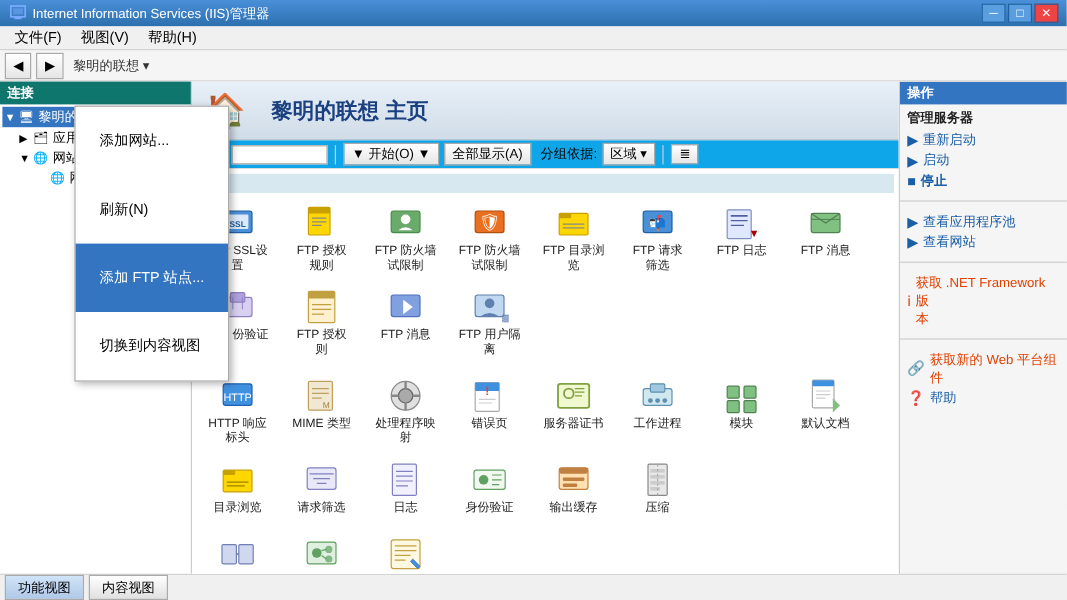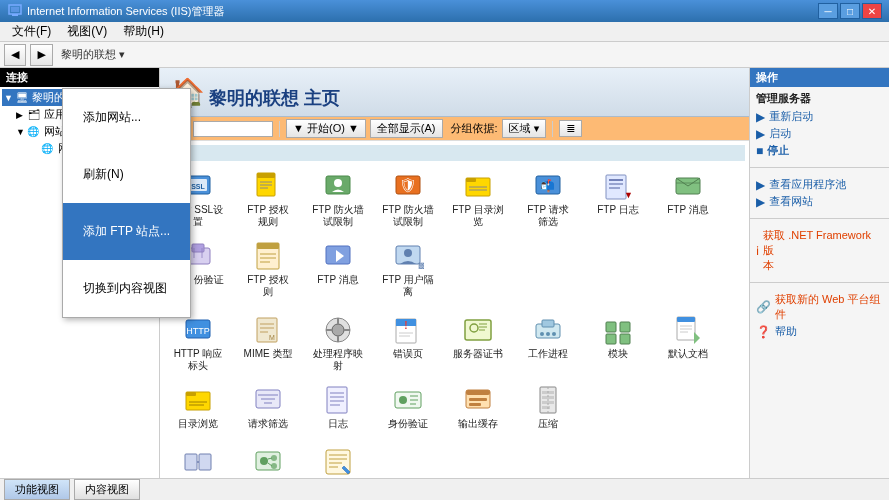--- a/index.html
+++ b/index.html
@@ -93,21 +93,21 @@
 
     
     .left-panel {
       width: 160px;
       background: white;
       border-right: 1px solid #ccc;
       display: flex;
       flex-direction: column;
     }
     .left-panel-header {
-      background: #000000;
+      background: #0f766e;
       color: white;
       padding: 2px 6px;
       font-size: 11px;
       font-weight: bold;
     }
     .tree-container {
       flex: 1;
       overflow: auto;
       padding: 2px;
     }
@@ -161,40 +161,40 @@
       background: white;
       overflow: hidden;
     }
 
     
     .page-header {
       background: linear-gradient(to bottom, #e8f0f8, #d0dce8);
       padding: 6px 10px;
       border-bottom: 1px solid #aabbcc;
       display: flex;
-      align-items: flex-end;
-      gap: 3px;
+      align-items: center;
+      gap: 20px;
     }
     .page-header-icon {
       width: 36px;
       height: 36px;
       display: flex;
       align-items: center;
       justify-content: center;
       font-size: 28px;
     }
     .page-header-title {
       font-size: 18px;
       color: #1a4080;
       font-weight: bold;
     }
 
     
     .feature-toolbar {
-      background: #fdba74;
+      background: #0ea5e9;
       border-bottom: 1px solid #ddd;
       padding: 2px 4px;
       display: flex;
       align-items: center;
       gap: 4px;
       font-size: 11px;
     }
     .feat-btn {
       padding: 1px 6px;
       border: 1px solid #aaa;

